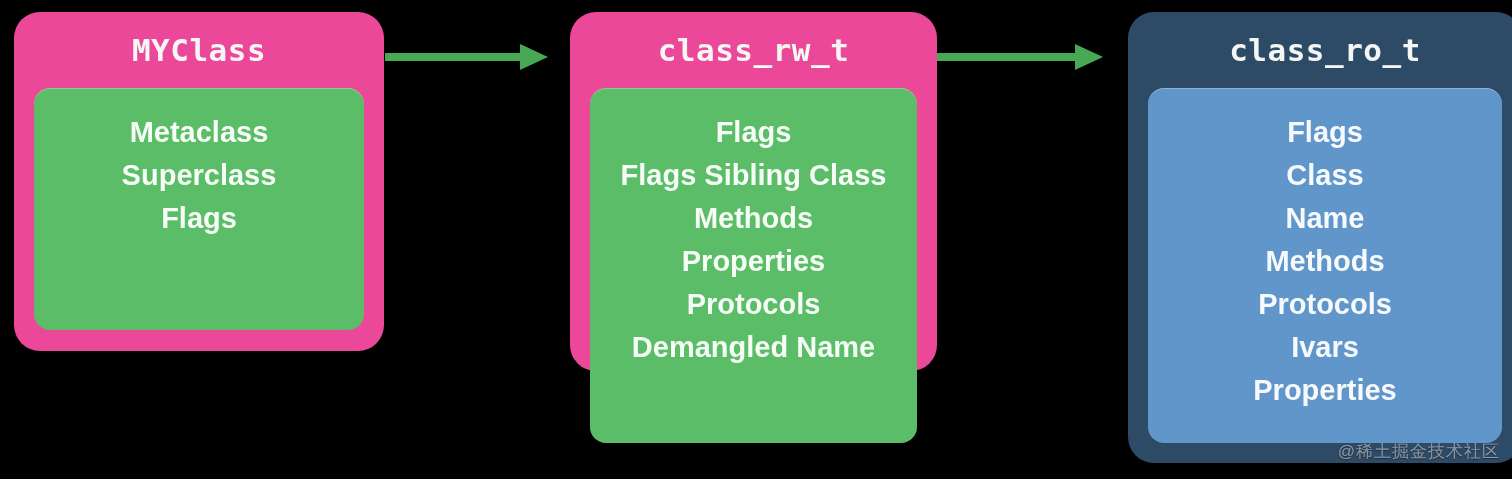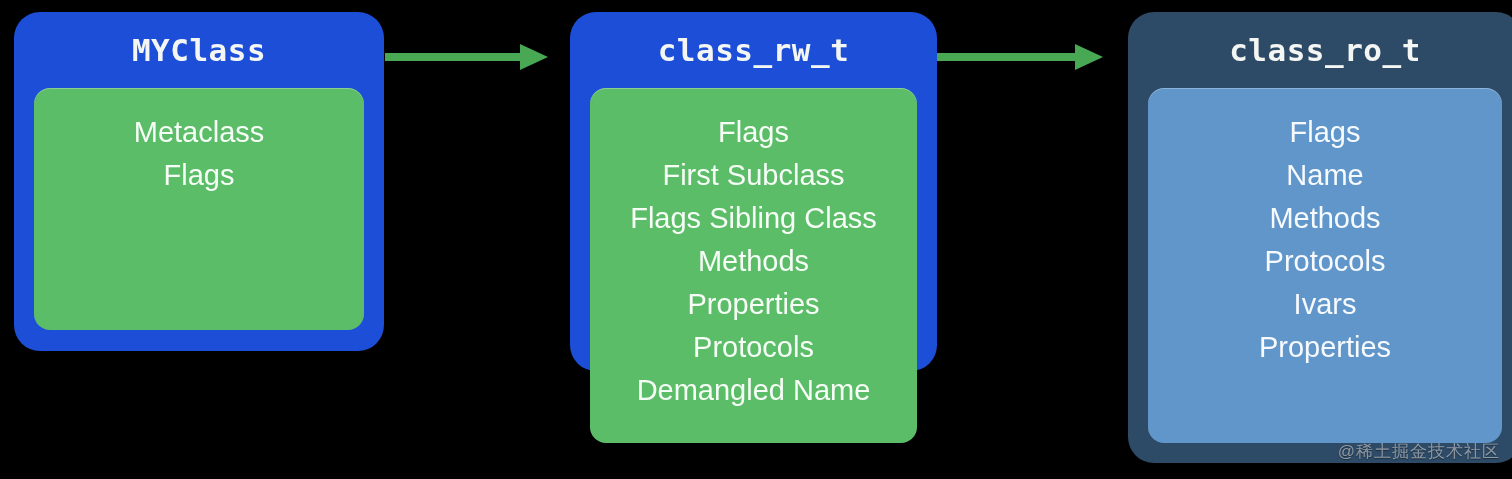--- a/index.html
+++ b/index.html
@@ -9,21 +9,21 @@
     position: relative;
     overflow: hidden;
     font-family: "Liberation Sans", sans-serif;
   }
   .class-box {
     position: absolute;
     top: 12px;
     border-radius: 26px;
     box-shadow: 0 6px 14px rgba(0,0,0,0.55);
   }
-  .class-box.green { background: #1d4ed8; }
+  .class-box.green { background: #ec4899; }
   .class-box.blue  { background: #2d4a66; }
 
   #box-myclass  { left: 14px;   width: 370px; height: 339px; }
   #box-rw       { left: 570px;  width: 367px; height: 359px; }
   #box-ro       { left: 1128px; width: 394px; height: 451px; }
 
   .box-title {
     height: 76px;
     display: flex; align-items: center; justify-content: center;
     font-family: "DejaVu Sans Mono", "Liberation Mono", monospace;
@@ -42,21 +42,21 @@
   }
   #box-myclass .fields-panel { height: 242px; }
   #box-rw .fields-panel,
   #box-ro .fields-panel      { height: 355px; }
   .fields-panel.green-inner { background: #5cbd68; }
   .fields-panel.blue-inner  { background: #6096ca; }
 
   .field-item {
     line-height: 43px;
     font-size: 29px;
-    font-weight: 400;
+    font-weight: 700;
     color: #f6fdf6;
     white-space: nowrap;
   }
   .blue-inner .field-item { color: #f7fafd; }
 
   .arrow {
     position: absolute;
     top: 44px; height: 26px;
     display: flex; align-items: center;
   }
@@ -79,51 +79,52 @@
     text-shadow: 0 1px 1px rgba(0,0,0,0.4);
   }
 </style>
 </head>
 <body>
 
 <div class="class-box green" id="box-myclass">
   <div class="box-title">MYClass</div>
   <div class="fields-panel green-inner">
     <div class="field-item">Metaclass</div>
+    <div class="field-item">Superclass</div>
     <div class="field-item">Flags</div>
   </div>
 </div>
 
 <div class="arrow" id="arrow-1">
   <div class="arrow-line"></div>
   <div class="arrow-head"></div>
 </div>
 
 <div class="class-box green" id="box-rw">
   <div class="box-title">class_rw_t</div>
   <div class="fields-panel green-inner">
     <div class="field-item">Flags</div>
-    <div class="field-item">First Subclass</div>
     <div class="field-item">Flags Sibling Class</div>
     <div class="field-item">Methods</div>
     <div class="field-item">Properties</div>
     <div class="field-item">Protocols</div>
     <div class="field-item">Demangled Name</div>
   </div>
 </div>
 
 <div class="arrow" id="arrow-2">
   <div class="arrow-line"></div>
   <div class="arrow-head"></div>
 </div>
 
 <div class="class-box blue" id="box-ro">
   <div class="box-title">class_ro_t</div>
   <div class="fields-panel blue-inner">
     <div class="field-item">Flags</div>
+    <div class="field-item">Class</div>
     <div class="field-item">Name</div>
     <div class="field-item">Methods</div>
     <div class="field-item">Protocols</div>
     <div class="field-item">Ivars</div>
     <div class="field-item">Properties</div>
   </div>
 </div>
 
 <div class="watermark">@稀土掘金技术社区</div>
 

